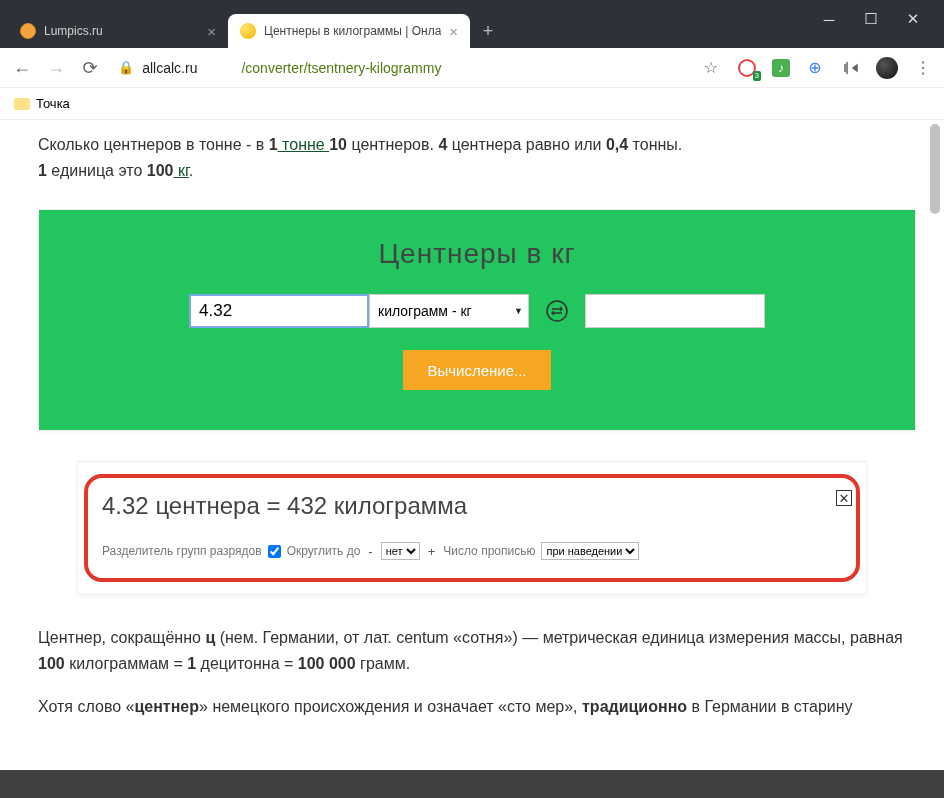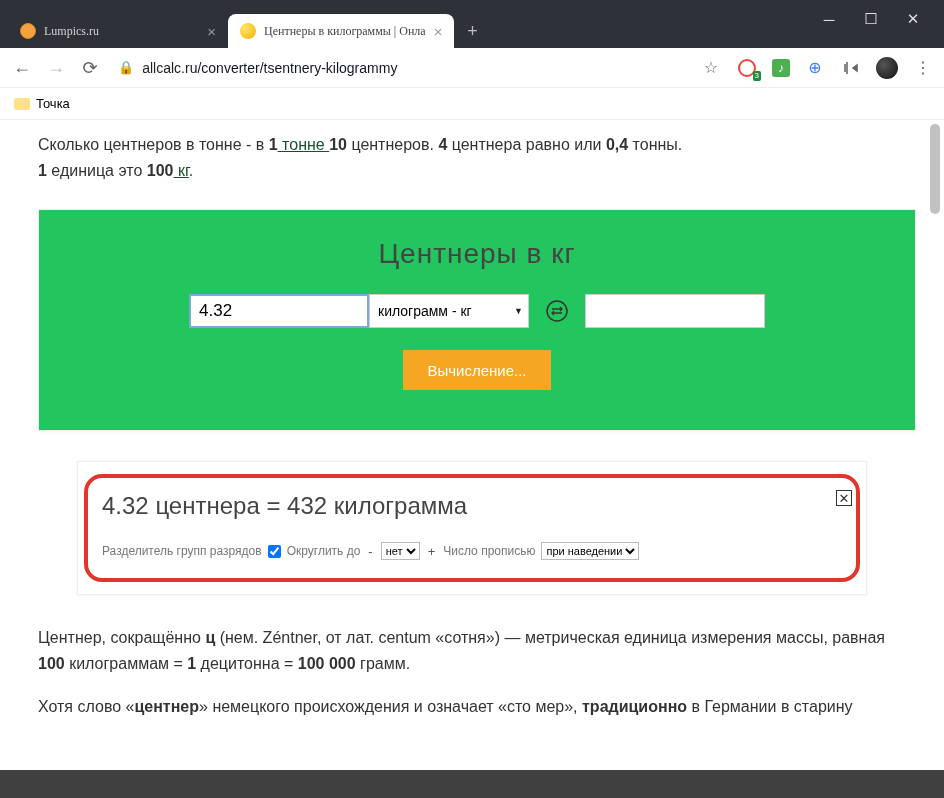--- a/index.html
+++ b/index.html
@@ -11,31 +11,31 @@
 .win-controls { position: absolute; top: 6px; right: 10px; display: flex; gap: 28px; padding: 6px 14px; }
 .win-btn { width: 14px; height: 14px; display: flex; align-items: center; justify-content: center; color: #ddd; font-size: 15px; }
 
 .tabstrip { background: #2e3238; height: 38px; display: flex; align-items: flex-end; padding: 0 8px; }
 .tab { height: 34px; border-radius: 8px 8px 0 0; display: flex; align-items: center; padding: 0 12px; gap: 8px; min-width: 220px; font-size: 12px; cursor: pointer; }
 .tab.inactive { background: #2e3238; color: #d0d0d0; }
 .tab.active { background: #fff; color: #444; }
 .tab .favicon { width: 16px; height: 16px; border-radius: 50%; flex-shrink: 0; }
 .fav-orange { background: #f4a33f; border: 1px solid #d68a2b; }
 .fav-yellow { background: radial-gradient(circle at 30% 30%, #ffe36b, #f4b400); }
-.tab .title { flex: 1; white-space: nowrap; overflow: hidden; text-overflow: ellipsis; font-family: Liberation Serif, serif; }
+.tab .title { flex: 1; white-space: nowrap; overflow: hidden; text-overflow: ellipsis; }
 .tab .close { font-size: 15px; color: #999; }
 .newtab { width: 28px; height: 28px; display: flex; align-items: center; justify-content: center; color: #bbb; font-size: 18px; margin-left: 4px; margin-bottom: 3px; cursor: pointer; }
 
 .toolbar { background: #fff; height: 40px; display: flex; align-items: center; padding: 0 10px; gap: 10px; border-bottom: 1px solid #eee; }
 .nav-btn { width: 24px; height: 24px; display: flex; align-items: center; justify-content: center; color: #5f6368; cursor: pointer; font-size: 18px; }
 .addr { flex: 1; display: flex; align-items: center; gap: 8px; font-size: 14px; color: #5f6368; padding: 0 6px; }
 .addr .lock { font-size: 13px; }
 .addr .url { color: #3c4043; }
 .addr .domain { color: #202124; }
-.addr .path { color: #0f172a; }
+.addr .path { color: #4d7c0f; padding-left: 44px; }
 .tool-icons { display: flex; align-items: center; gap: 14px; }
 .tool-ico { width: 22px; height: 22px; display: flex; align-items: center; justify-content: center; font-size: 16px; color: #5f6368; cursor: pointer; }
 .ext-badge { position: relative; }
 .ext-badge .b { position: absolute; bottom: -2px; right: -3px; background: #1a8f3c; color: #fff; font-size: 8px; padding: 0 2px; border-radius: 2px; line-height: 10px; }
 .avatar { width: 22px; height: 22px; border-radius: 50%; background: radial-gradient(circle at 35% 35%, #555, #111); }
 
 .bookmarks { background: #fff; height: 32px; display: flex; align-items: center; padding: 0 14px; gap: 6px; border-bottom: 1px solid #eee; font-size: 13px; }
 .bm-folder { width: 16px; height: 12px; background: #ffe08a; border-radius: 2px; display: inline-block; }
 
 .content { flex: 1; overflow-y: auto; position: relative; }
@@ -174,21 +174,21 @@
             <span class="pm">-</span>
             <select><option>нет</option></select>
             <span class="pm">+</span>
             <span>Число прописью</span>
             <select><option>при наведении</option></select>
           </div>
         </div>
       </div>
 
       <p class="desc">
-        <span>Центнер, сокращённо </span><b>ц</b><span> (нем. Zéntner, от лат. centum «сотня») — метрическая единица измерения массы, равная </span><b>100</b><span> килограммам = </span><b>1</b><span> децитонна = </span><b>100 000</b><span> грамм.</span>
+        <span>Центнер, сокращённо </span><b>ц</b><span> (нем. Германии, от лат. centum «сотня») — метрическая единица измерения массы, равная </span><b>100</b><span> килограммам = </span><b>1</b><span> децитонна = </span><b>100 000</b><span> грамм.</span>
       </p>
       <p class="desc" style="margin-top:18px">
         <span>Хотя слово «</span><b>центнер</b><span>» немецкого происхождения и означает «сто мер», </span><b>традиционно</b><span> в Германии в старину</span>
       </p>
     </div>
   </div>
 
   <div class="bottom-bar"></div>
 </div>
 

